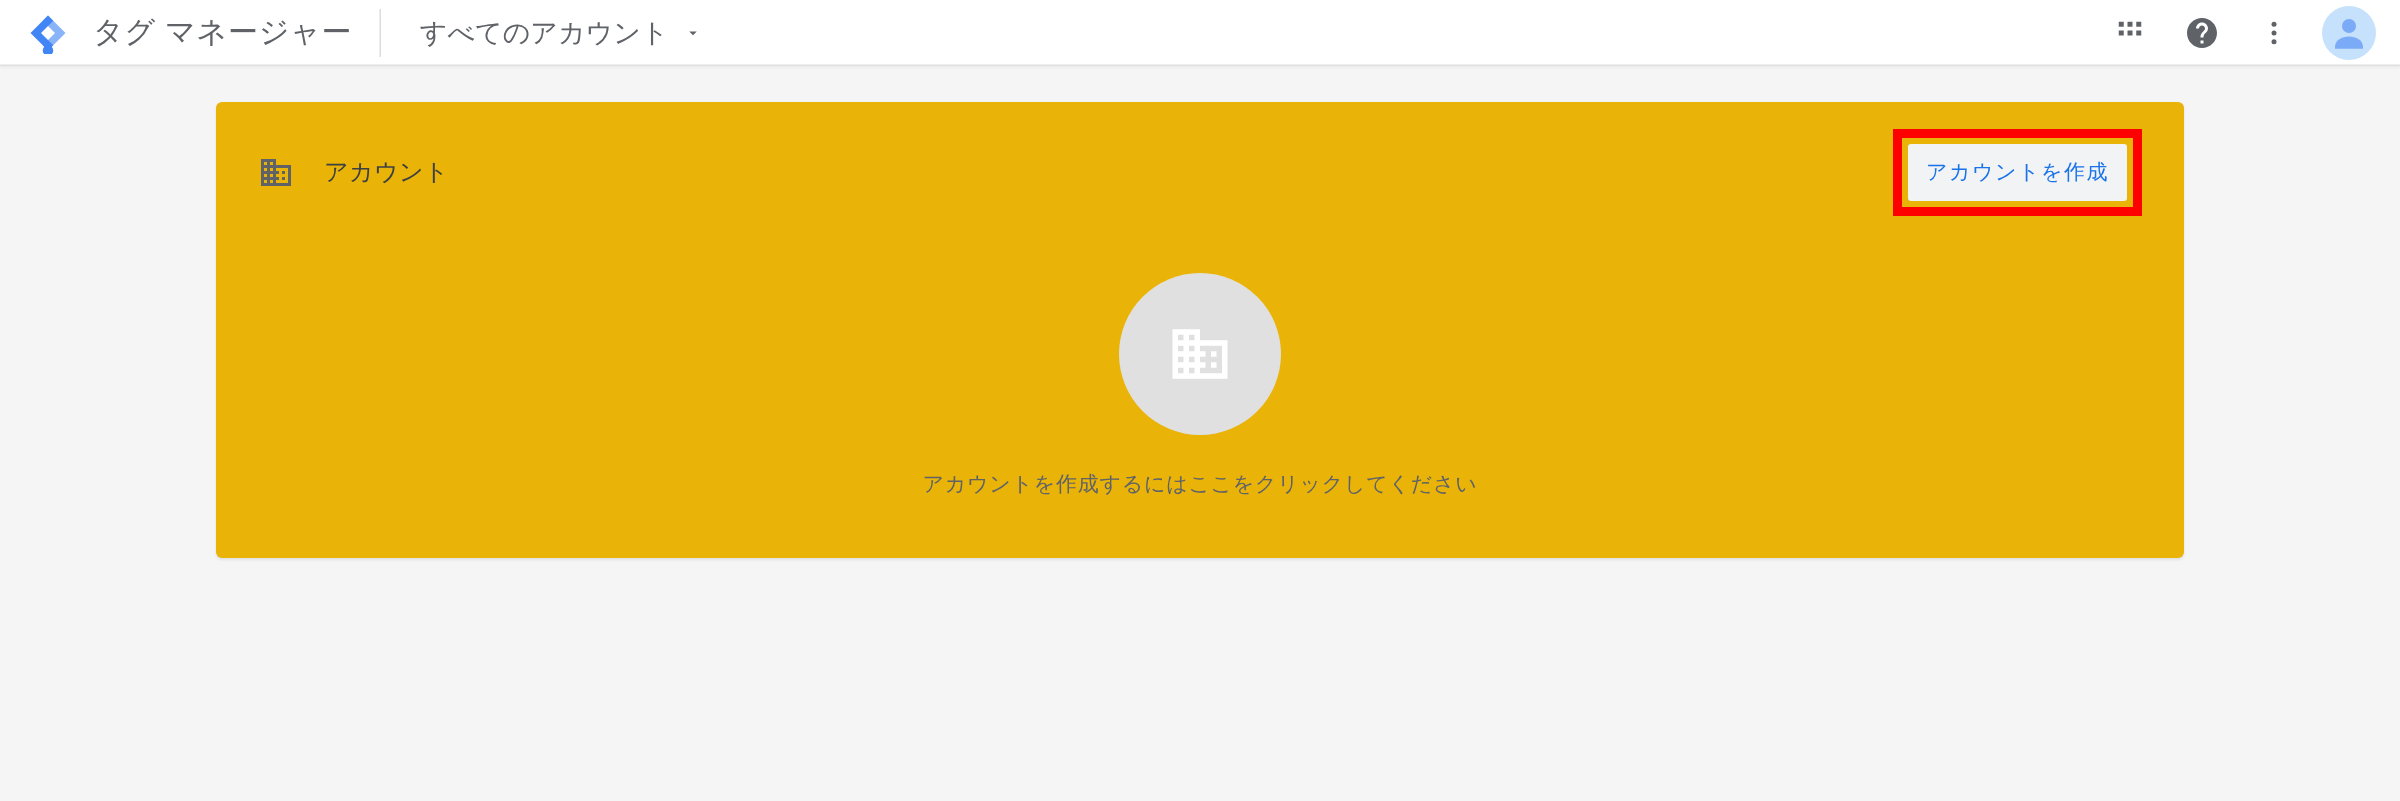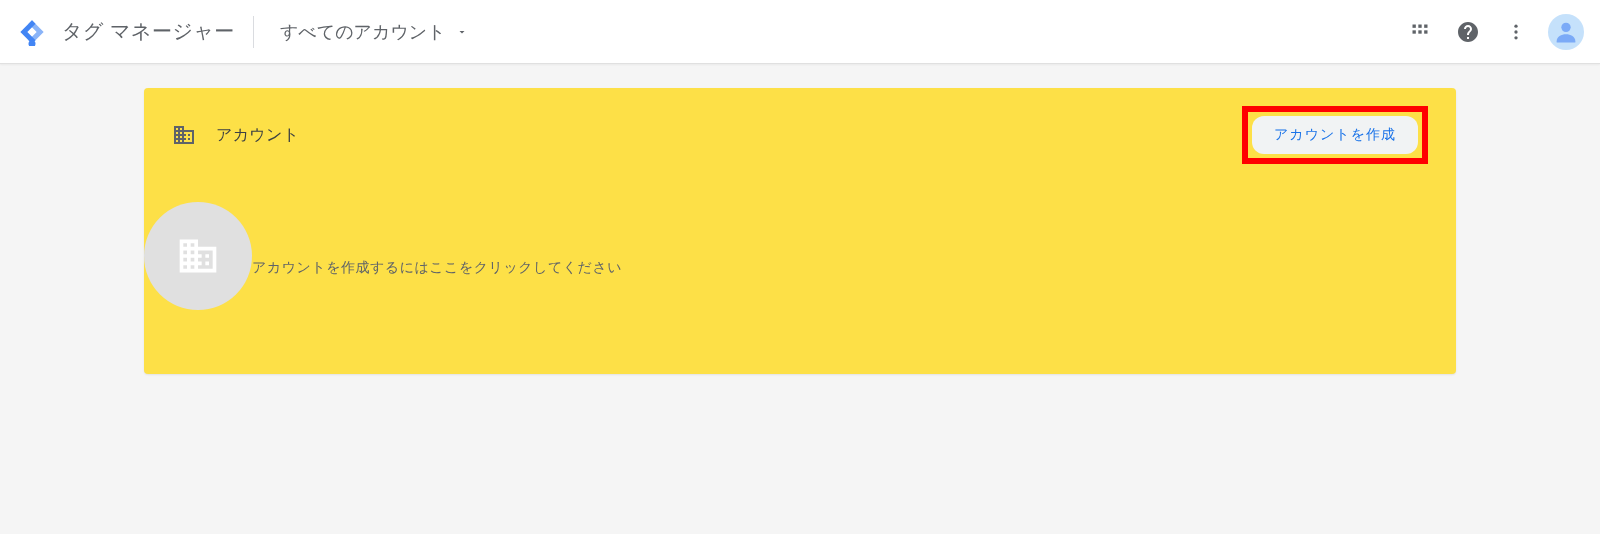--- a/index.html
+++ b/index.html
@@ -8,21 +8,21 @@
       box-sizing: border-box;
     }
     body {
       font-family: 'Helvetica Neue', Arial, 'Hiragino Kaku Gothic ProN', 'Hiragino Sans', Meiryo, sans-serif;
       background: #f5f5f5;
       width: 1600px;
       height: 534px;
       overflow: hidden;
     }
     .header {
-      height: 64px;
+      height: 44px;
       background: #ffffff;
       display: flex;
       align-items: center;
       padding: 0 16px;
       border-bottom: 1px solid #e0e0e0;
       box-shadow: 0 1px 2px rgba(0,0,0,0.05);
     }
     .logo-icon {
       width: 32px;
       height: 32px;
@@ -81,21 +81,21 @@
       margin-left: 8px;
       cursor: pointer;
     }
     .main-content {
       padding: 24px 0;
       display: flex;
       justify-content: center;
     }
     .card {
       width: 1312px;
-      background: #fde047;
+      background: #eab308;
       border-radius: 4px;
       box-shadow: 0 1px 2px rgba(0,0,0,0.08);
       padding-bottom: 40px;
     }
     .card-header {
       display: flex;
       align-items: center;
       padding: 18px 28px;
       justify-content: space-between;
     }
@@ -115,30 +115,30 @@
       letter-spacing: 0.3px;
     }
     .create-btn-wrapper {
       border: 6px solid #ff0000;
       padding: 4px;
     }
     .create-btn {
       background: #f1f3f4;
       color: #1a73e8;
       border: none;
-      padding: 10px 22px;
+      padding: 10px 12px;
       font-size: 14px;
       cursor: pointer;
-      border-radius: 12px;
+      border-radius: 2px;
       letter-spacing: 1px;
       font-family: inherit;
     }
     .empty-state {
       display: flex;
-      flex-direction: row;
+      flex-direction: column;
       align-items: center;
       padding-top: 20px;
     }
     .empty-circle {
       width: 108px;
       height: 108px;
       border-radius: 50%;
       background: #e0e0e0;
       display: flex;
       align-items: center;

